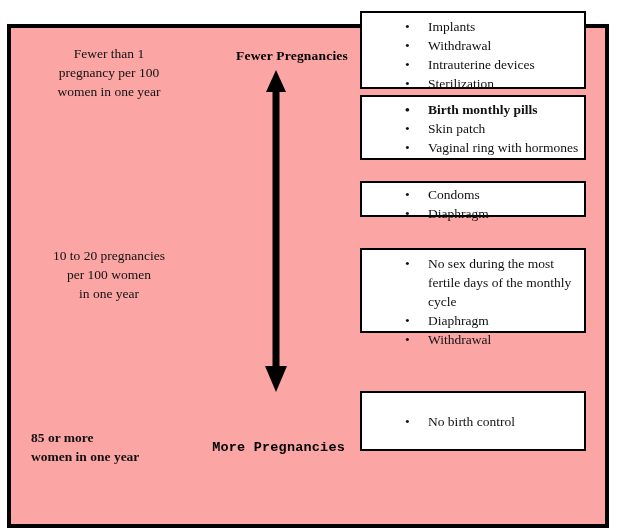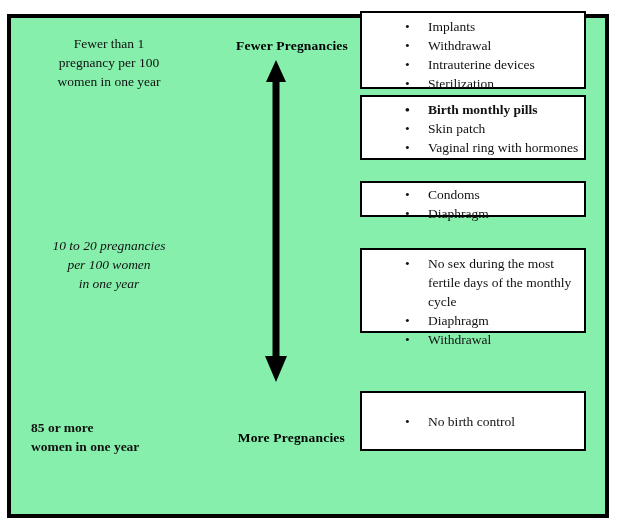--- a/index.html
+++ b/index.html
@@ -19,53 +19,53 @@
     position: relative;
     width: 625px;
     height: 530px;
     background: #ffffff;
   }
 
   
   .outer-frame {
     position: absolute;
     left: 7px;
-    top: 14px;
+    top: 24px;
     width: 602px;
     height: 504px;
     border: 4px solid #000000;
     box-sizing: border-box;
-    background: #86efac;
+    background: #fca5a5;
   }
 
   
   .rate-label {
     position: absolute;
     font-size: 13.5px;
     line-height: 19px;
     color: #111111;
   }
   .rate-label.center { text-align: center; }
   .rate-label.left { text-align: left; }
 
   #rate-label-low  { left: 14px;  top: 16px;  width: 168px; }
-  #rate-label-mid  { left: 14px;  top: 218px; width: 168px; font-style: italic; }
+  #rate-label-mid  { left: 14px;  top: 218px; width: 168px; }
   #rate-label-high { left: 20px;  top: 400px; width: 172px; font-weight: bold; }
 
   
   .axis-caption {
     position: absolute;
     font-size: 13.5px;
     font-weight: bold;
     text-align: right;
     color: #000000;
     letter-spacing: 0.2px;
   }
   #caption-fewer { left: 185px; top: 20px;  width: 152px; }
-  #caption-more  { left: 182px; top: 412px; width: 152px; }
+  #caption-more  { left: 182px; top: 412px; width: 152px; font-family: Liberation Mono, monospace; }
 
   
   #effectiveness-arrow {
     position: absolute;
     left: 246px;
     top: 42px;
     width: 38px;
     height: 322px;
   }
 

